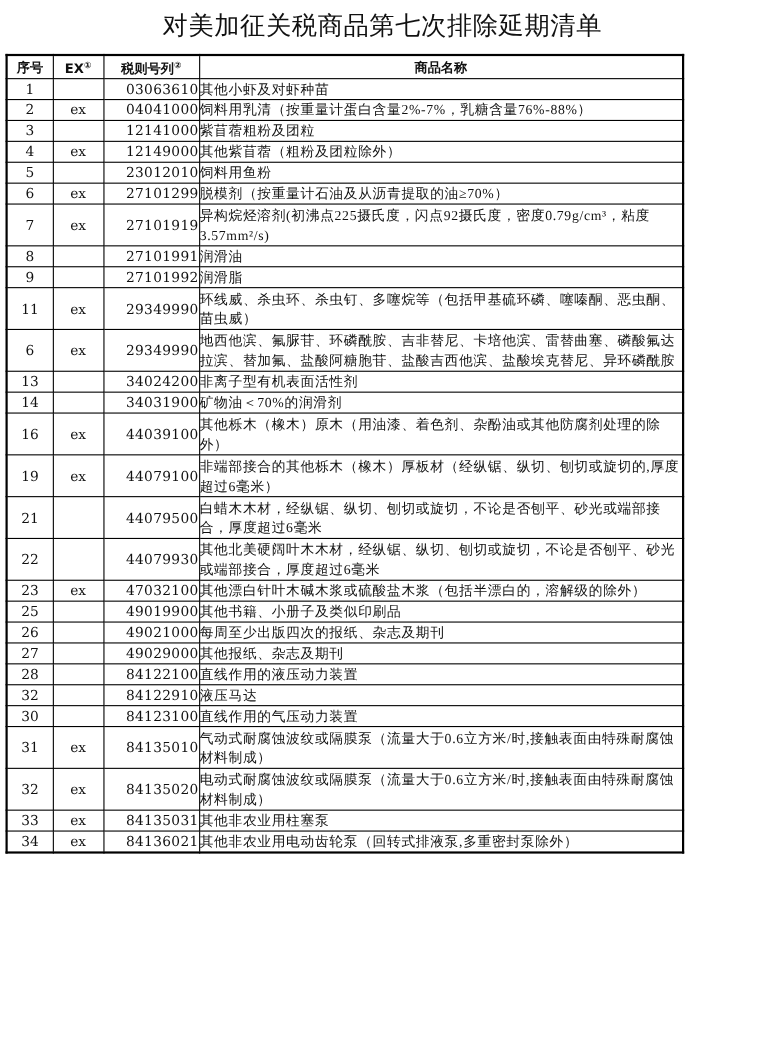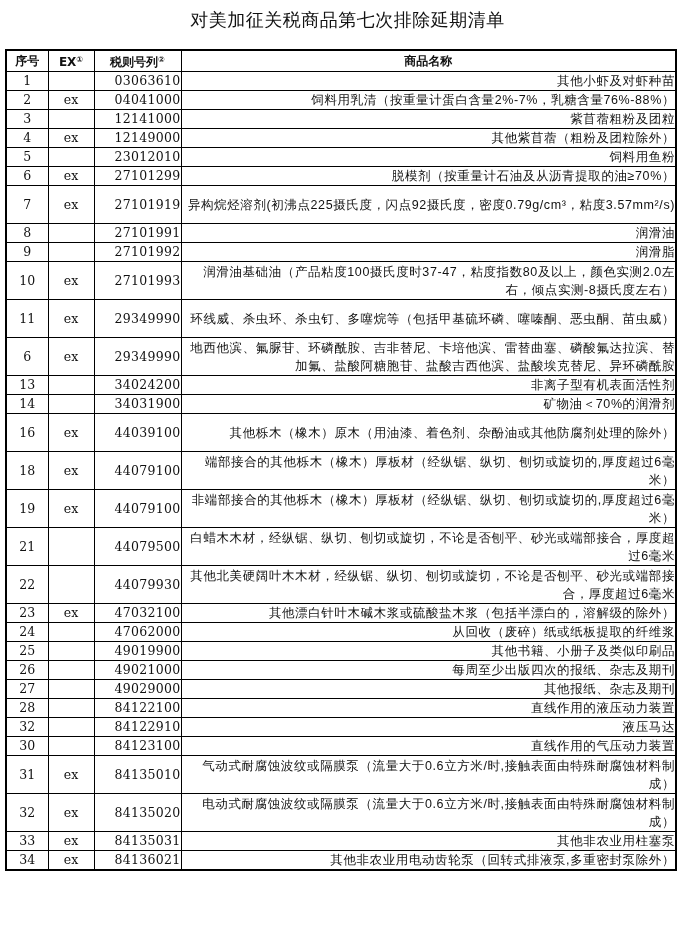--- a/index.html
+++ b/index.html
@@ -1,33 +1,33 @@
 <!DOCTYPE html>
 <html><head>
 <meta charset="utf-8">
 <style>
   html, body { margin: 0; padding: 0; background: #ffffff; }
   body { width: 695px; height: 947px; position: relative; overflow: hidden;
          font-family: "DejaVu Serif", "Liberation Serif", serif; color: #111; }
   .title { position: absolute; top: 8px; left: 0; width: 695px; text-align: center;
            font-family: "DejaVu Sans", "Liberation Sans", sans-serif;
-           font-size: 18px; font-weight: 500; letter-spacing: 0.5px; color: #111; }
-  table.list { position: absolute; top: 49px; left: 5px; width: 672px;
+           font-size: 23px; font-weight: 500; letter-spacing: 0.5px; color: #111; }
+  table.list { position: absolute; top: 49px; left: 5px; width: 617px;
                border-collapse: collapse; table-layout: fixed;
                border: 2px solid #000; }
   table.list th, table.list td { border: 1px solid #000; padding: 0; font-size: 12.5px; line-height: 18px; }
   table.list thead th { border-bottom: 1.5px solid #000; height: 17px;
                         font-family: "DejaVu Sans", "Liberation Sans", sans-serif;
                         font-weight: bold; font-size: 12px; text-align: center; }
   table.list thead th sup { font-size: 8px; vertical-align: 4px; }
   td.seq { text-align: center; }
   td.ex { text-align: center; }
   td.code { text-align: right; letter-spacing: 0.3px; }
-  td.name { text-align: right; padding-left: 3px; padding-right: 2px; letter-spacing: 0.6px;
-            font-family: Liberation Sans, sans-serif; font-size: 12px; }
+  td.name { text-align: left; padding-left: 3px; padding-right: 2px; letter-spacing: 0.6px;
+            font-family: Liberation Serif, serif; font-size: 12px; }
   tr.single td { height: 18px; }
   tr.double td { height: 37px; }
   tr.double td.name { line-height: 18px; }
   col.c1 { width: 42px; } col.c2 { width: 46px; } col.c3 { width: 87px; } col.c4 { width: auto; }
 </style>
 </head>
 <body>
 
 <div class="title">对美加征关税商品第七次排除延期清单</div>
 
@@ -95,26 +95,20 @@
         <td class="code">27101991</td>
         <td class="name">润滑油</td>
       </tr>
       <tr class="single">
         <td class="seq">9</td>
         <td class="ex"></td>
         <td class="code">27101992</td>
         <td class="name">润滑脂</td>
       </tr>
       <tr class="double">
-        <td class="seq">10</td>
-        <td class="ex">ex</td>
-        <td class="code">27101993</td>
-        <td class="name">润滑油基础油（产品粘度100摄氏度时37-47，粘度指数80及以上，颜色实测2.0左右，倾点实测-8摄氏度左右）</td>
-      </tr>
-      <tr class="double">
         <td class="seq">11</td>
         <td class="ex">ex</td>
         <td class="code">29349990</td>
         <td class="name">环线威、杀虫环、杀虫钉、多噻烷等（包括甲基硫环磷、噻嗪酮、恶虫酮、苗虫威）</td>
       </tr>
       <tr class="double">
         <td class="seq">6</td>
         <td class="ex">ex</td>
         <td class="code">29349990</td>
         <td class="name">地西他滨、氟脲苷、环磷酰胺、吉非替尼、卡培他滨、雷替曲塞、磷酸氟达拉滨、替加氟、盐酸阿糖胞苷、盐酸吉西他滨、盐酸埃克替尼、异环磷酰胺</td>
@@ -131,26 +125,20 @@
         <td class="code">34031900</td>
         <td class="name">矿物油＜70%的润滑剂</td>
       </tr>
       <tr class="double">
         <td class="seq">16</td>
         <td class="ex">ex</td>
         <td class="code">44039100</td>
         <td class="name">其他栎木（橡木）原木（用油漆、着色剂、杂酚油或其他防腐剂处理的除外）</td>
       </tr>
       <tr class="double">
-        <td class="seq">18</td>
-        <td class="ex">ex</td>
-        <td class="code">44079100</td>
-        <td class="name">端部接合的其他栎木（橡木）厚板材（经纵锯、纵切、刨切或旋切的,厚度超过6毫米）</td>
-      </tr>
-      <tr class="double">
         <td class="seq">19</td>
         <td class="ex">ex</td>
         <td class="code">44079100</td>
         <td class="name">非端部接合的其他栎木（橡木）厚板材（经纵锯、纵切、刨切或旋切的,厚度超过6毫米）</td>
       </tr>
       <tr class="double">
         <td class="seq">21</td>
         <td class="ex"></td>
         <td class="code">44079500</td>
         <td class="name">白蜡木木材，经纵锯、纵切、刨切或旋切，不论是否刨平、砂光或端部接合，厚度超过6毫米</td>
@@ -159,26 +147,20 @@
         <td class="seq">22</td>
         <td class="ex"></td>
         <td class="code">44079930</td>
         <td class="name">其他北美硬阔叶木木材，经纵锯、纵切、刨切或旋切，不论是否刨平、砂光或端部接合，厚度超过6毫米</td>
       </tr>
       <tr class="single">
         <td class="seq">23</td>
         <td class="ex">ex</td>
         <td class="code">47032100</td>
         <td class="name">其他漂白针叶木碱木浆或硫酸盐木浆（包括半漂白的，溶解级的除外）</td>
-      </tr>
-      <tr class="single">
-        <td class="seq">24</td>
-        <td class="ex"></td>
-        <td class="code">47062000</td>
-        <td class="name">从回收（废碎）纸或纸板提取的纤维浆</td>
       </tr>
       <tr class="single">
         <td class="seq">25</td>
         <td class="ex"></td>
         <td class="code">49019900</td>
         <td class="name">其他书籍、小册子及类似印刷品</td>
       </tr>
       <tr class="single">
         <td class="seq">26</td>
         <td class="ex"></td>

